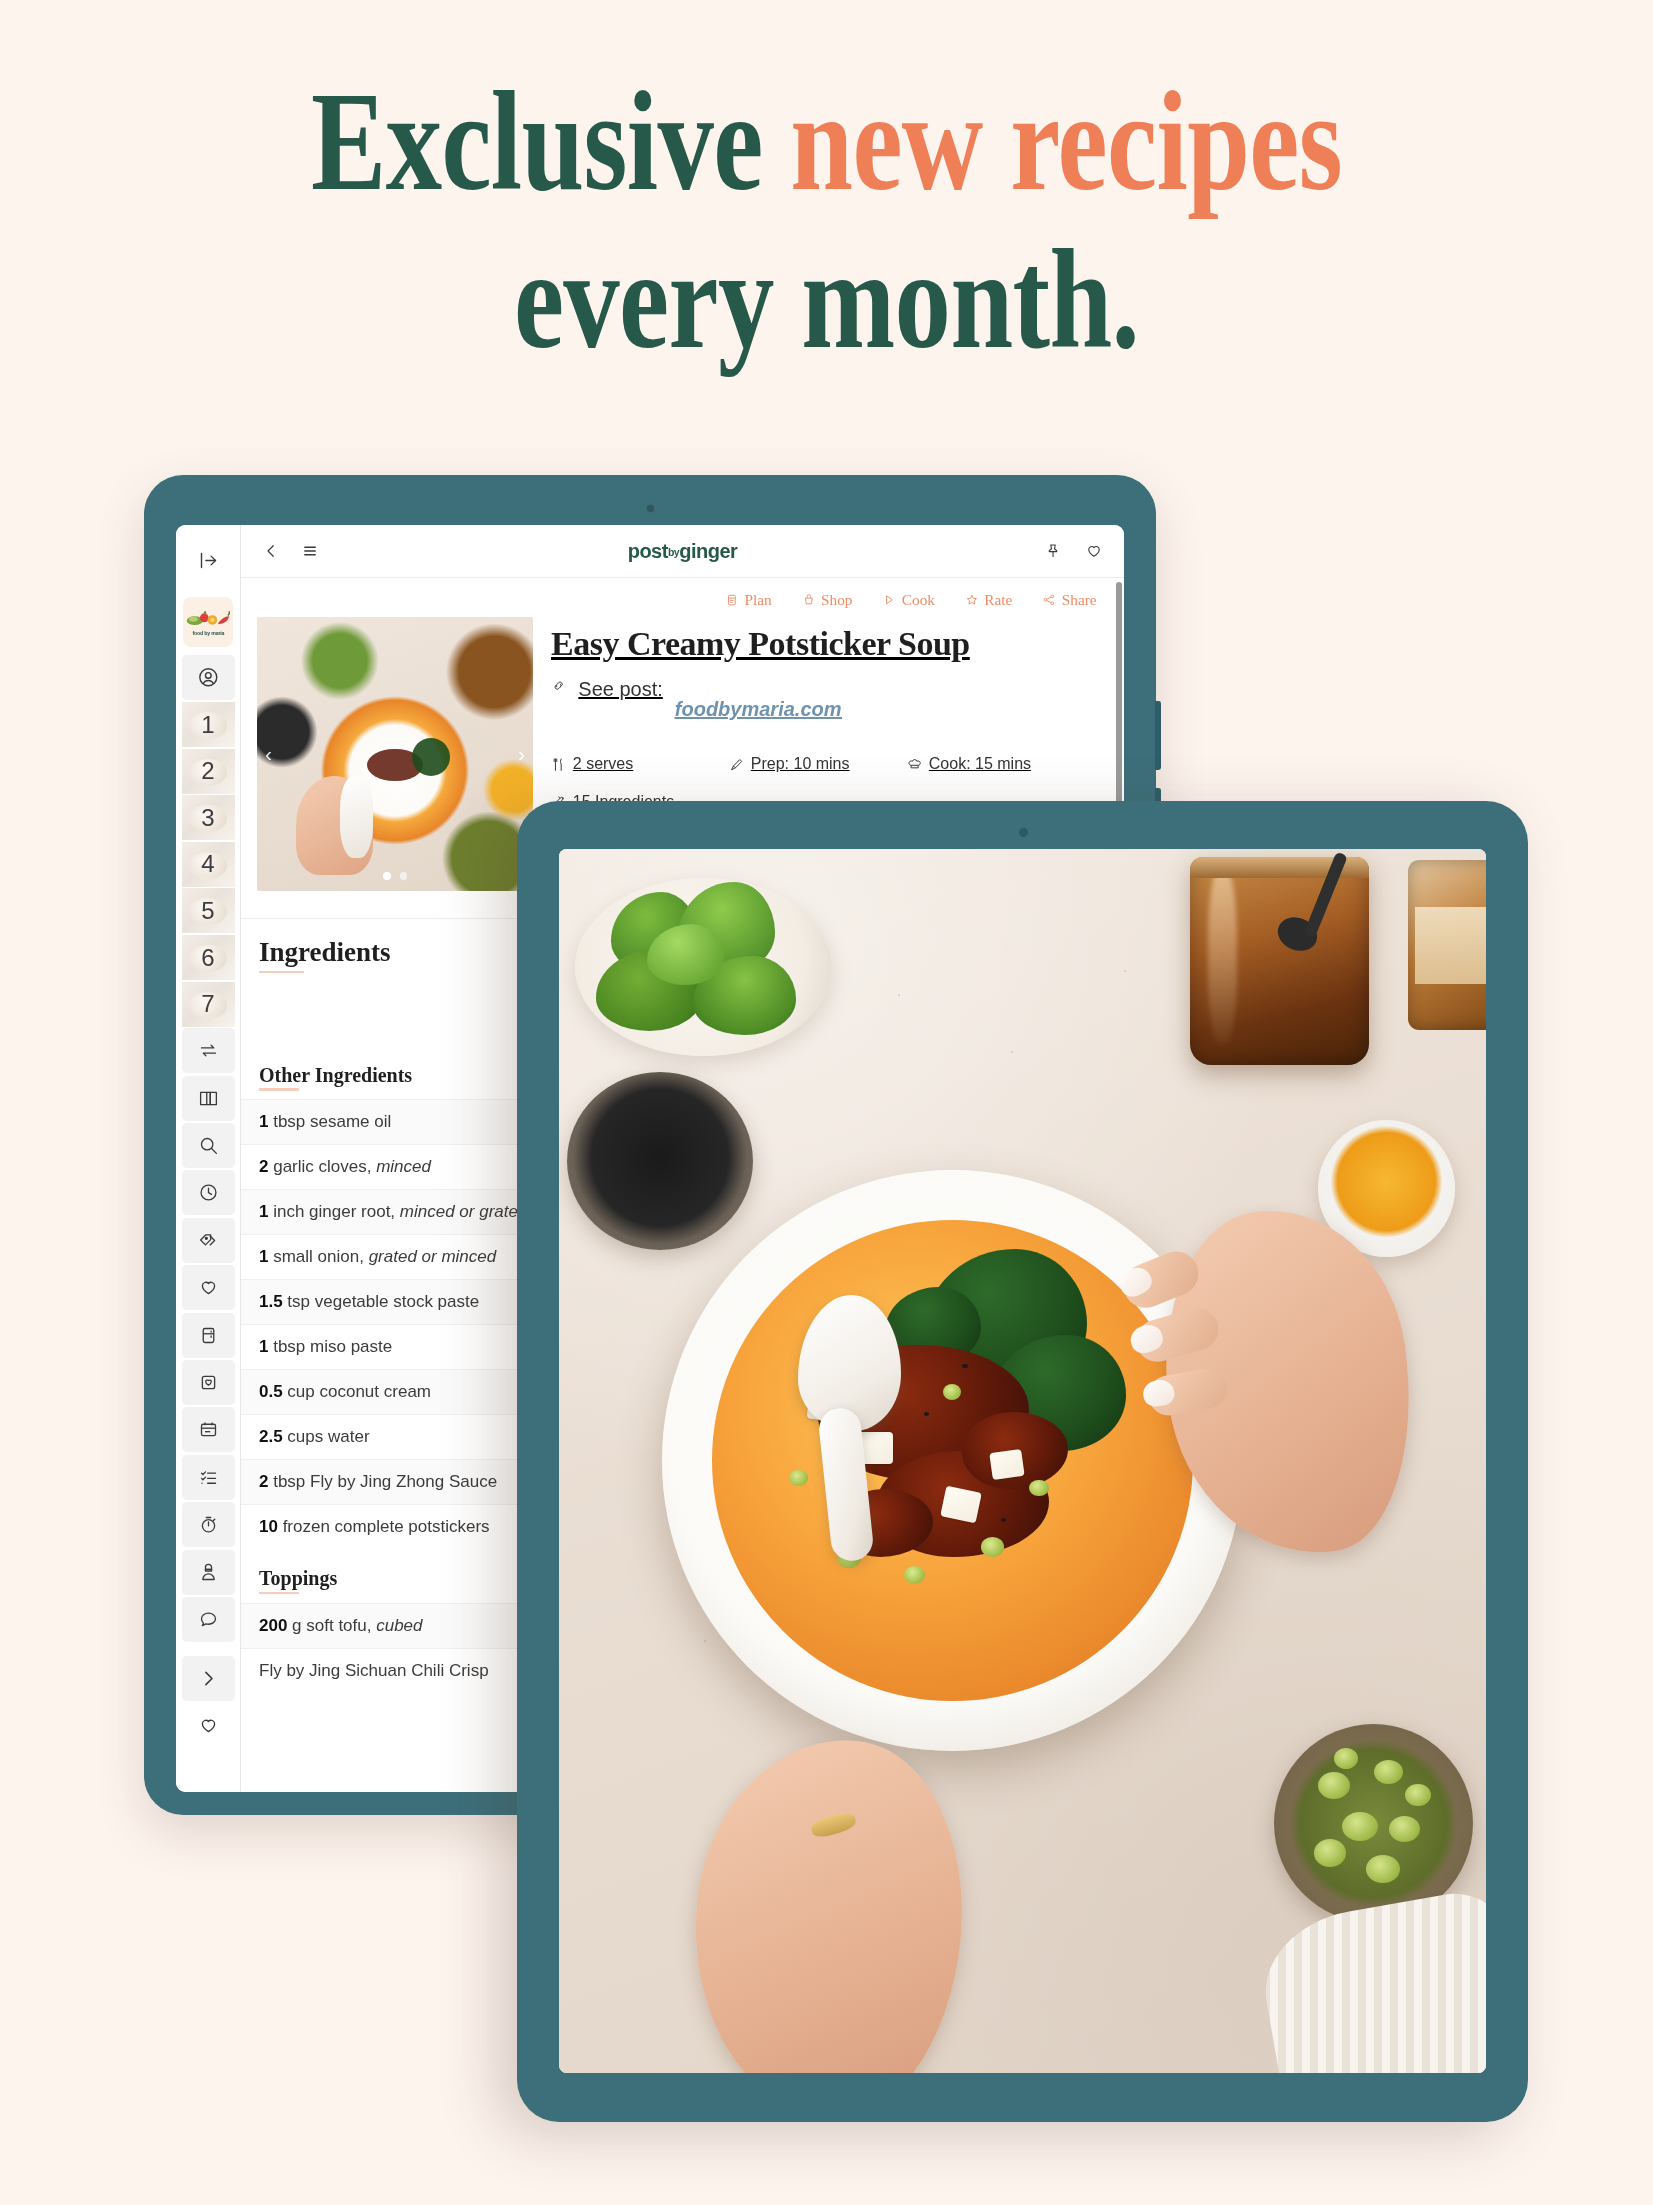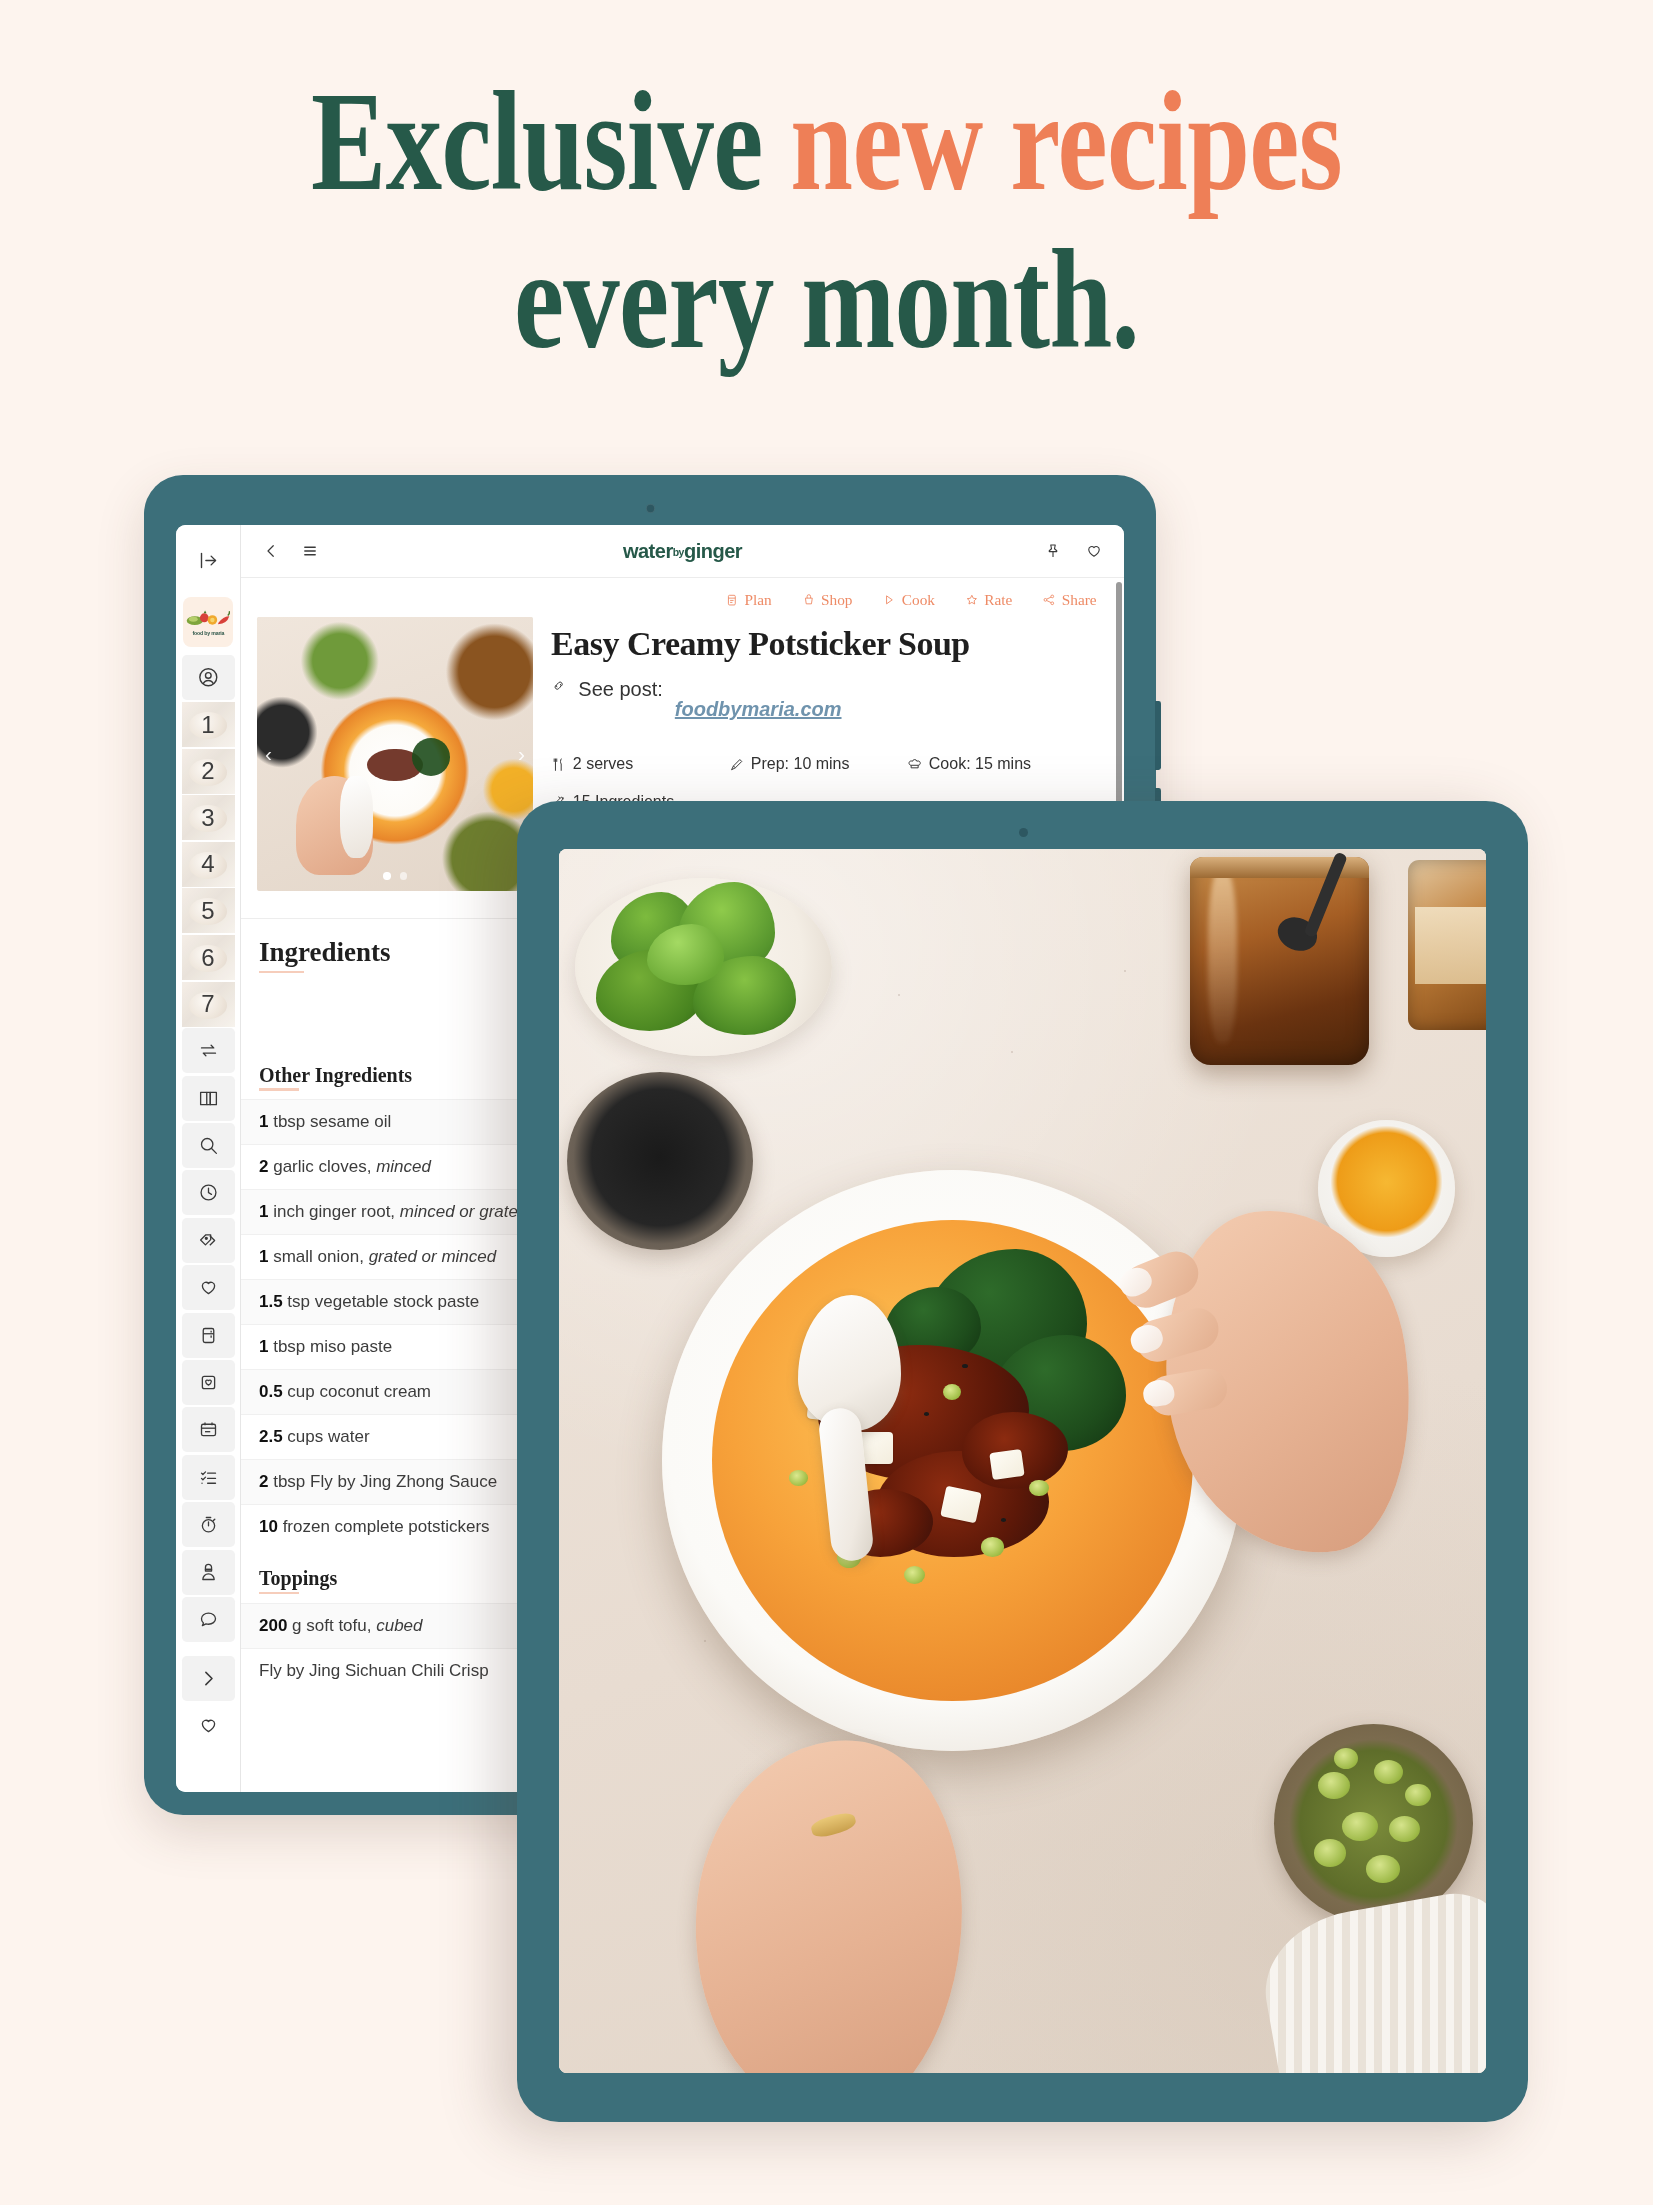--- a/index.html
+++ b/index.html
@@ -248,21 +248,21 @@
   }
   .hero .dot { width: 7.3px; height: 7.3px; border-radius: 50%; background: rgba(255,255,255,0.6); }
   .hero .dot.on { background: #ffffff; }
   .hero .arrow {
     position: absolute; top: 50%; margin-top: -11.3px;
     color: rgba(255,255,255,0.9); font-size: 21px; line-height: 1;
   }
   .hero .arrow.l { left: 8px; }
   .hero .arrow.r { right: 8px; }
 
-  .rinfo { flex: 1 1 auto; padding-top: 8px; min-width: 0; }
+  .rinfo { flex: 1 1 auto; padding-top: 8px; min-width: 0; text-decoration: underline; }
   .rtitle {
     font-family: "Liberation Serif", serif;
     font-weight: bold;
     font-size: 34px;
     color: #1f1f1f;
     letter-spacing: -0.5px;
     line-height: 1.1;
   }
   .seepost {
     margin-top: 16px;
@@ -783,21 +783,21 @@
             </svg>
           </span>
           <span>
             <svg class="ico" width="18" height="18" viewBox="0 0 24 24" stroke="#3a3a3a" stroke-width="1.7" stroke-linecap="round">
               <path d="M5 7h14"></path>
                 <path d="M5 12h14"></path>
                 <path d="M5 17h14"></path>
             </svg>
           </span>
         </div>
-        <div class="brand"><span>water</span><span class="by">by</span><span>ginger</span></div>
+        <div class="brand"><span>post</span><span class="by">by</span><span>ginger</span></div>
         <div class="tb-right">
           <span>
             <svg class="ico" width="18" height="18" viewBox="0 0 24 24" fill="none" stroke="#3a3a3a" stroke-width="1.5" stroke-linejoin="round">
               <path d="M9 4h6l-1 5 3 2.6v1.2H7v-1.2L10 9z"></path>
                 <path d="M12 13v7"></path>
             </svg>
           </span>
           <span>
             <svg class="ico" width="18" height="18" viewBox="0 0 24 24" fill="none" stroke="#3a3a3a" stroke-width="1.5" stroke-linejoin="round">
               <path d="M12 19s-7-4.4-7-9a4 4 0 0 1 7-2.6A4 4 0 0 1 19 10c0 4.6-7 9-7 9z"></path>

